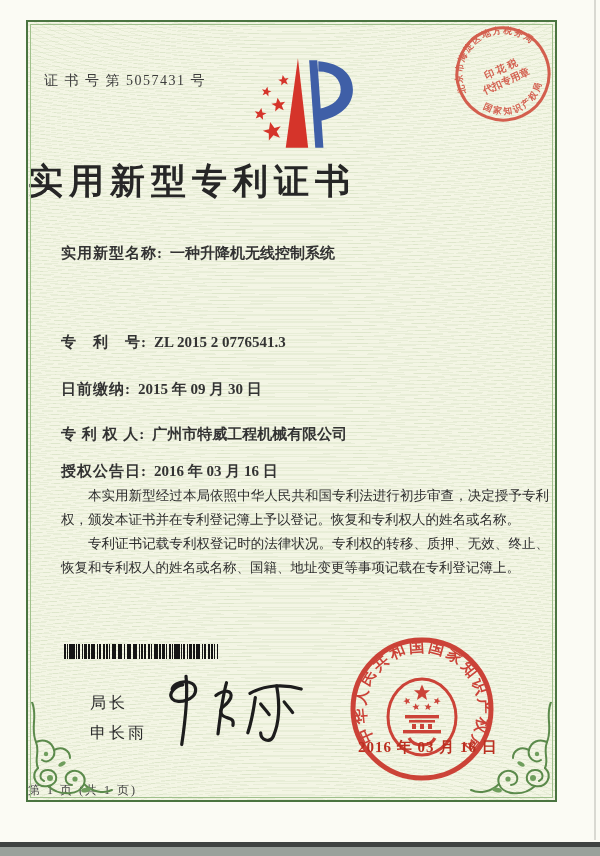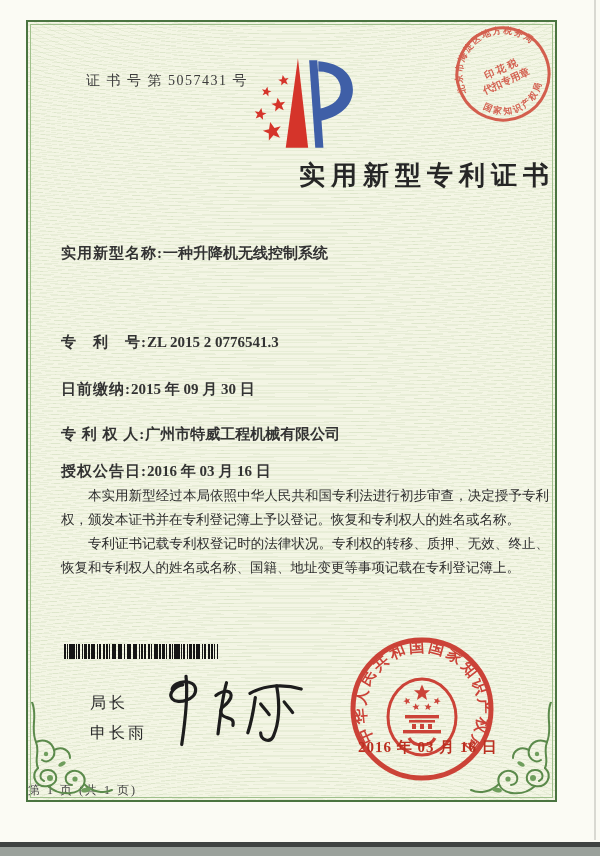--- a/index.html
+++ b/index.html
@@ -27,37 +27,37 @@
       repeating-radial-gradient(ellipse 900px 320px at 50% -8%, rgba(148,180,118,0.12) 0 2px, rgba(255,255,255,0) 2px 10px),
       repeating-radial-gradient(ellipse 900px 320px at 50% 108%, rgba(148,180,118,0.12) 0 2px, rgba(255,255,255,0) 2px 10px);
   }
   .cert-frame::after{
     content:"";position:absolute;left:2px;top:2px;right:2px;bottom:2px;
     border:1px solid #9fc08b;pointer-events:none;
   }
 
   .cert-no{
     position:absolute;left:16px;top:50px;
-    font-size:14px;letter-spacing:1.5px;color:#3c3c3c;margin-left:42px;
+    font-size:14px;letter-spacing:1.5px;color:#3c3c3c;
   }
 
   .logo{position:absolute;left:217px;top:34px;width:112px;height:98px;}
 
   .cert-title{
     position:absolute;left:0;top:136px;width:100%;
-    text-align:right;font-size:26px;font-weight:600;
+    text-align:left;font-size:35px;font-weight:600;
     letter-spacing:6px;color:#262626;
   }
 
   .field-row{
     position:absolute;left:33px;width:486px;
     font-size:15px;font-weight:600;color:#333;
     white-space:nowrap;
   }
-  .field-label{letter-spacing:1px;}
+  .field-label{letter-spacing:1px;margin-right:7px;}
   .row-0{top:222px}.row-1{top:268px}.row-2{top:311px}
   .row-3{top:358px}.row-4{top:403px}.row-5{top:440px}
 
   .body-text{
     position:absolute;left:33px;top:462px;width:488px;
     font-size:13.5px;line-height:24px;color:#2e2e2e;
     text-align:justify;
   }
   .body-text p{margin:0;text-indent:2em;}
 

